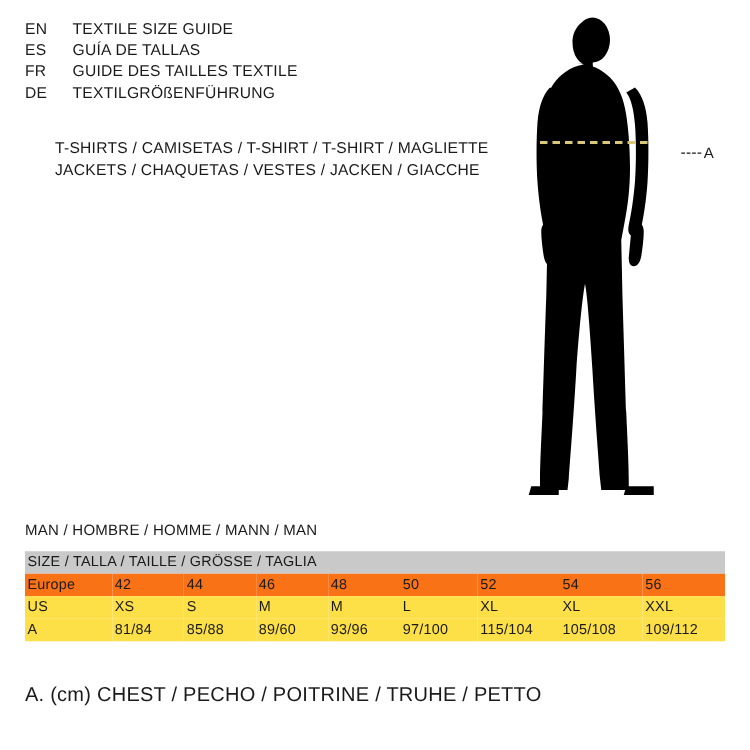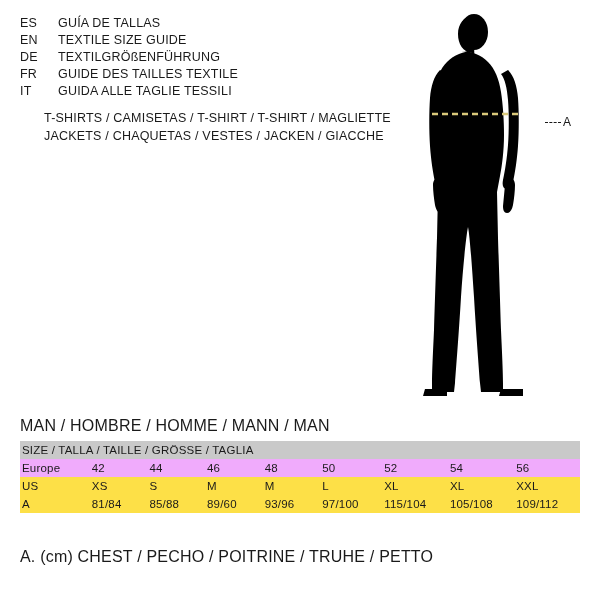--- a/index.html
+++ b/index.html
@@ -83,21 +83,21 @@
     top: 112px;
     width: 16px;
     border-top: 1.5px dashed #1a1a1a;
   }
 
   
   .table-title {
     position: absolute;
     left: 20px;
     top: 417px;
-    font-size: 16px;
+    font-size: 12px;
     letter-spacing: .2px;
     color: #1a1a1a;
   }
   table.size-table {
     position: absolute;
     left: 20px;
     top: 441px;
     width: 560px;
     border-collapse: collapse;
     font-size: 11.5px;
@@ -108,21 +108,21 @@
     text-align: left;
     padding: 0 13px 0 2px;
     height: 18px;
     font-weight: normal;
     letter-spacing: .2px;
   }
   .hdr-row th {
     background: #c9c9c9;
   }
   .row-shaded td {
-    background: #f0abfc;
+    background: #f97316;
   }
   .row-plain td {
     background: #fde047;
   }
   .col-label { width: 86px; }
   .col-v { width: 67px; }
 
   .footnote {
     position: absolute;
     left: 20px;
@@ -132,38 +132,34 @@
     color: #1a1a1a;
   }
 </style>
 </head>
 <body>
 
 <div class="page">
 
   <div class="lang-block">
     <div class="lang-row">
+      <span class="lang-code">EN</span>
+      <span class="lang-text">TEXTILE SIZE GUIDE</span>
+    </div>
+    <div class="lang-row">
       <span class="lang-code">ES</span>
       <span class="lang-text">GUÍA DE TALLAS</span>
     </div>
     <div class="lang-row">
-      <span class="lang-code">EN</span>
-      <span class="lang-text">TEXTILE SIZE GUIDE</span>
+      <span class="lang-code">FR</span>
+      <span class="lang-text">GUIDE DES TAILLES TEXTILE</span>
     </div>
     <div class="lang-row">
       <span class="lang-code">DE</span>
       <span class="lang-text">TEXTILGRÖßENFÜHRUNG</span>
-    </div>
-    <div class="lang-row">
-      <span class="lang-code">FR</span>
-      <span class="lang-text">GUIDE DES TAILLES TEXTILE</span>
-    </div>
-    <div class="lang-row">
-      <span class="lang-code">IT</span>
-      <span class="lang-text">GUIDA ALLE TAGLIE TESSILI</span>
     </div>
   </div>
 
   <div class="cats">
     <div class="cat-line">T-SHIRTS / CAMISETAS / T-SHIRT / T-SHIRT / MAGLIETTE</div>
     <div class="cat-line">JACKETS / CHAQUETAS / VESTES / JACKEN / GIACCHE</div>
   </div>
 
   <div class="figure-wrap">
     <svg class="figure-svg" width="200" height="390" viewBox="0 0 200 390">

